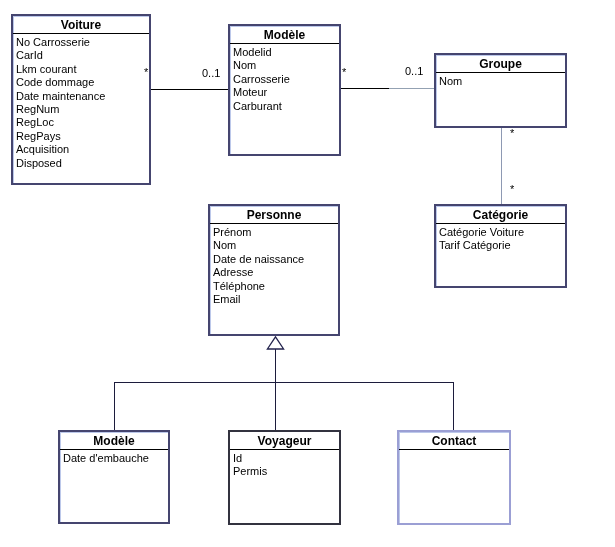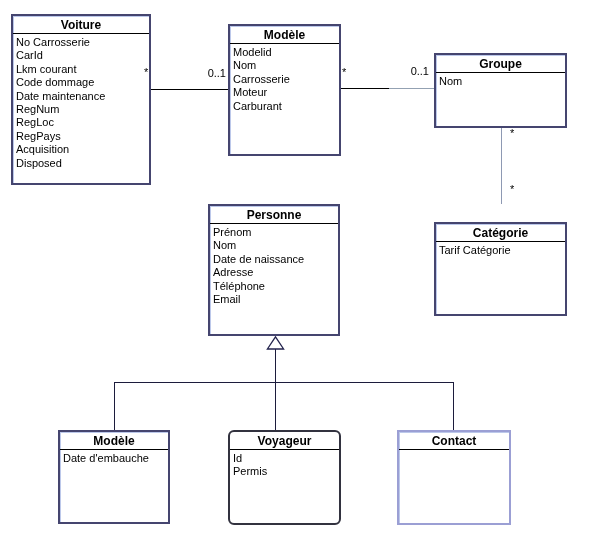--- a/index.html
+++ b/index.html
@@ -22,21 +22,21 @@
   .uml-class.contact{border-color:#9b9fd4;box-shadow:inset 1px 1px 0 #c9ccе8;}
   
   .edge{position:absolute;background:#000;z-index:1;}
   .edge.h{height:1px;}
   .edge.v{width:1px;}
   .edge.muted{background:#93a1b2;}
   .edge.grayv{background:#8e99b3;}
   .edge.gen{background:#1c1c3c;}
   
   .mult{position:absolute;font-size:11px;line-height:12px;z-index:3;white-space:nowrap;}
-  .mult.right{text-align:right;}
+  .mult.right{}
   
   .arrowhead{position:absolute;z-index:3;}
 </style>
 </head>
 <body>
 
 <div class="canvas">
 
   <div class="edge h" style="left:151px;top:89px;width:77px;"></div>
 
@@ -88,23 +88,24 @@
       </div>
   </div>
 
   <div class="uml-class" style="left:434px;top:53px;width:133px;height:75px;">
     <div class="title">Groupe</div>
     <div class="attrs">
         <div class="attr">Nom</div>
       </div>
   </div>
 
-  <div class="uml-class" style="left:434px;top:204px;width:133px;height:94px;margin-top:18px;">
+  <div class="uml-class" style="left:434px;top:204px;width:133px;height:84px;">
     <div class="title">Catégorie</div>
     <div class="attrs">
+        <div class="attr">Catégorie Voiture</div>
         <div class="attr">Tarif Catégorie</div>
       </div>
   </div>
 
   <div class="uml-class" style="left:208px;top:204px;width:132px;height:132px;">
     <div class="title">Personne</div>
     <div class="attrs">
         <div class="attr">Prénom</div>
         <div class="attr">Nom</div>
         <div class="attr">Date de naissance</div>
@@ -114,21 +115,21 @@
       </div>
   </div>
 
   <div class="uml-class" style="left:58px;top:430px;width:112px;height:94px;">
     <div class="title">Modèle</div>
     <div class="attrs">
         <div class="attr">Date d'embauche</div>
       </div>
   </div>
 
-  <div class="uml-class voyageur" style="left:228px;top:430px;width:113px;height:95px;border-radius:6px;">
+  <div class="uml-class voyageur" style="left:228px;top:430px;width:113px;height:95px;">
     <div class="title">Voyageur</div>
     <div class="attrs">
         <div class="attr">Id</div>
         <div class="attr">Permis</div>
       </div>
   </div>
 
   <div class="uml-class contact" style="left:397px;top:430px;width:114px;height:95px;">
     <div class="title">Contact</div>
     <div class="attrs"></div>

